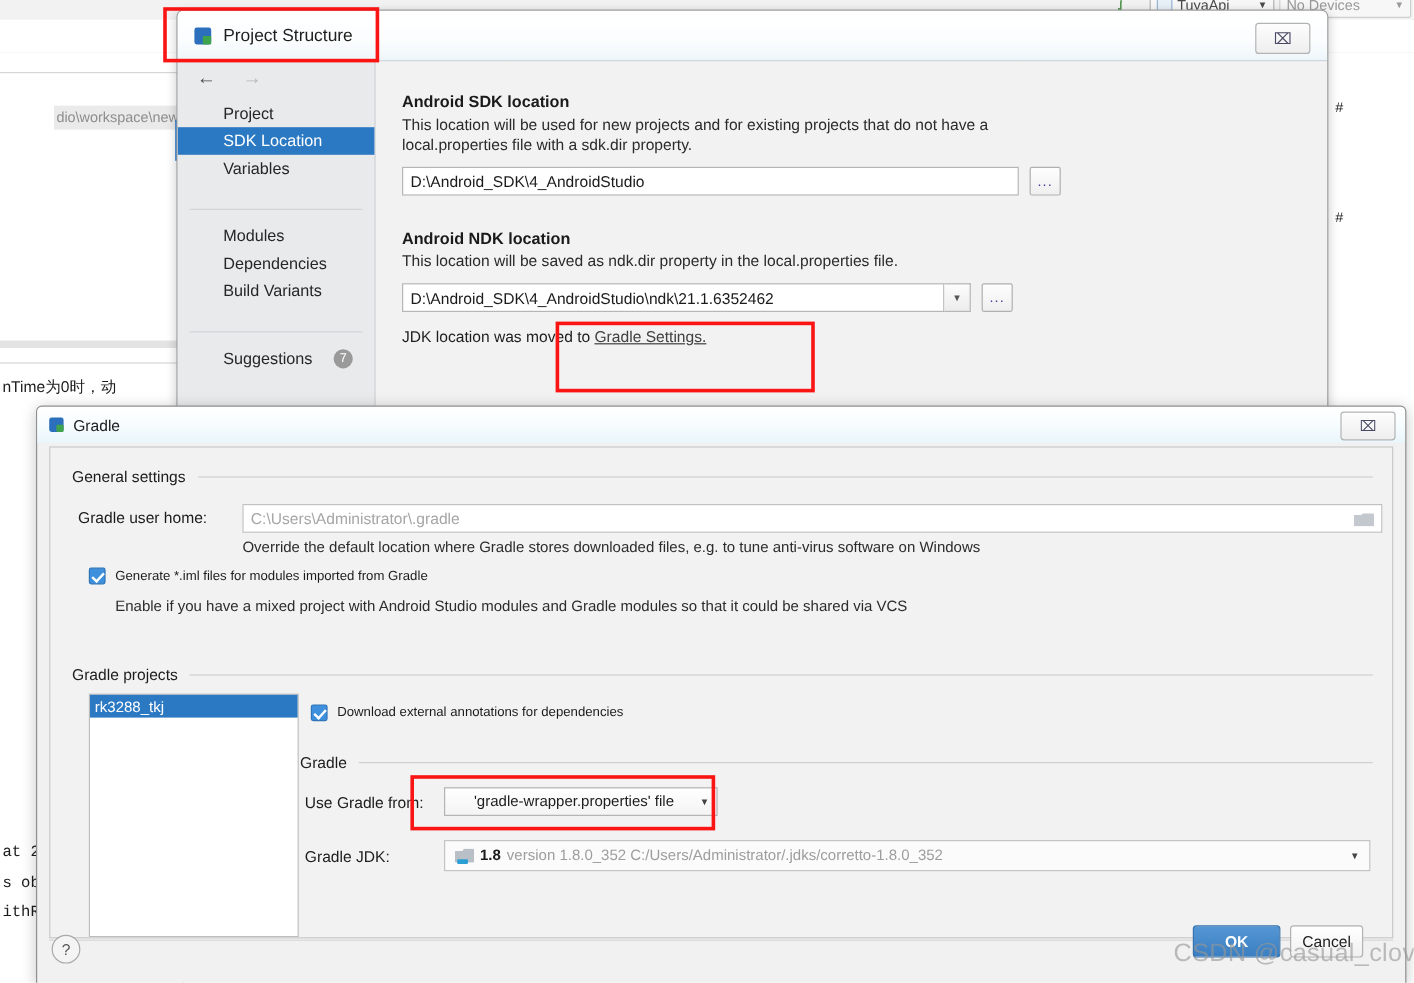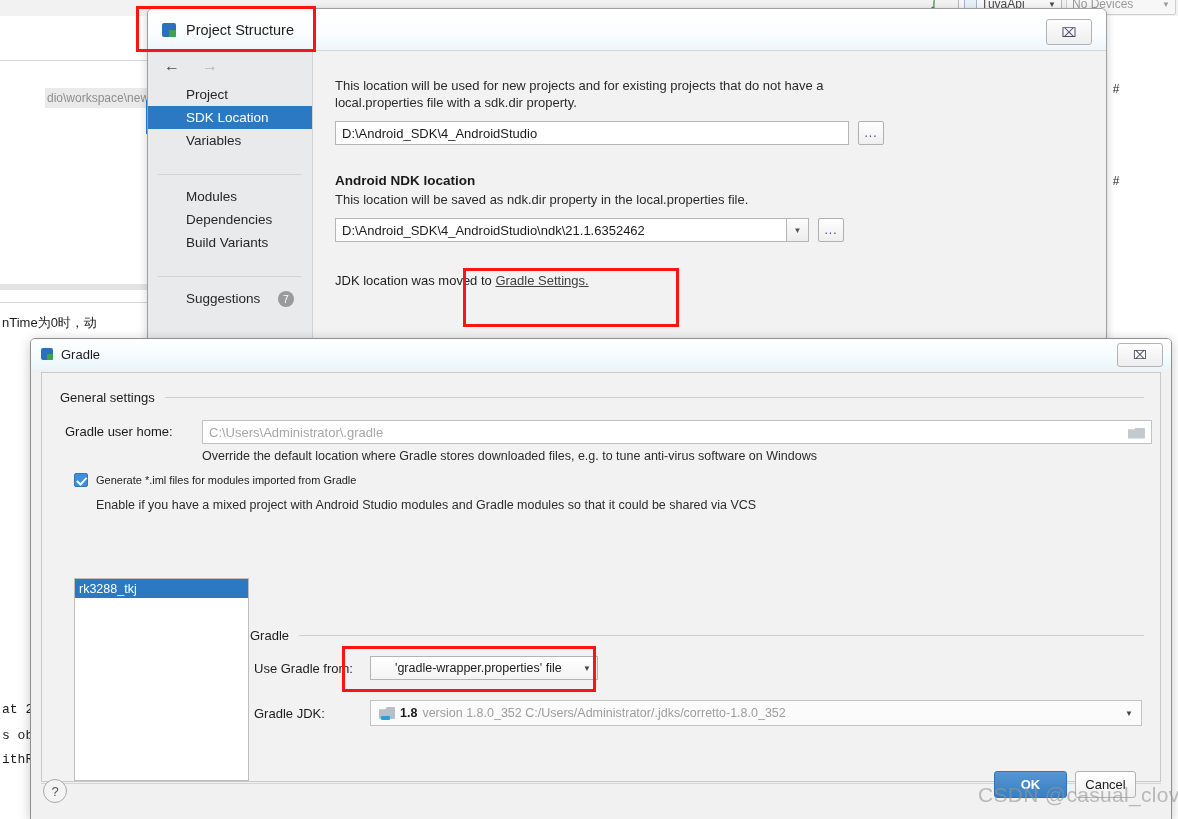--- a/index.html
+++ b/index.html
@@ -388,20 +388,21 @@
         <div style="height:10px"></div>
 
         <div class="ps-item">
           <span>Suggestions</span>
           <span class="ps-badge">7</span>
         </div>
       </div>
 
       <div class="ps-content">
 
+        <div class="sec-h">Android SDK location</div>
         <div class="sec-d">This location will be used for new projects and for existing projects that do not have a local.properties file with a sdk.dir property.</div>
         <div class="fieldrow">
           <div class="tfield">D:\Android_SDK\4_AndroidStudio</div>
           <div class="browse-btn">...</div>
         </div>
 
         <div style="height:28px"></div>
 
         <div class="sec-h">Android NDK location</div>
         <div class="sec-d">This location will be saved as ndk.dir property in the local.properties file.</div>
@@ -441,25 +442,33 @@
         <span class="folder-ico"></span>
       </div>
       <div class="hint" style="position:absolute; left:160px; top:76px;">Override the default location where Gradle stores downloaded files, e.g. to tune anti-virus software on Windows</div>
 
       <div class="cbrow" style="position:absolute; left:32px; top:100px;">
         <span class="cbox"></span>
         <span class="cb-label">Generate *.iml files for modules imported from Gradle</span>
       </div>
       <div class="hint" style="position:absolute; left:54px; top:125px;">Enable if you have a mixed project with Android Studio modules and Gradle modules so that it could be shared via VCS</div>
 
+      <div class="grp-title-row" style="position:absolute; left:18px; top:182px; width:1084px;">
+        <span class="grp-title">Gradle projects</span>
+        <span class="grp-rule"></span>
+      </div>
 
       <div class="proj-list" style="position:absolute; left:32px; top:205px;">
         <div class="proj-item">rk3288_tkj</div>
       </div>
 
+      <div class="cbrow" style="position:absolute; left:217px; top:214px;">
+        <span class="cbox"></span>
+        <span class="cb-label">Download external annotations for dependencies</span>
+      </div>
 
       <div class="grp-title-row" style="position:absolute; left:208px; top:255px; width:894px;">
         <span class="grp-title">Gradle</span>
         <span class="grp-rule"></span>
       </div>
 
       <div class="lbl" style="position:absolute; left:212px; top:288px;">Use Gradle from:</div>
       <div class="sel-combo" style="position:absolute; left:328px; top:283px; width:228px;">
         <span>'gradle-wrapper.properties' file</span>
         <span class="ca">▼</span>

